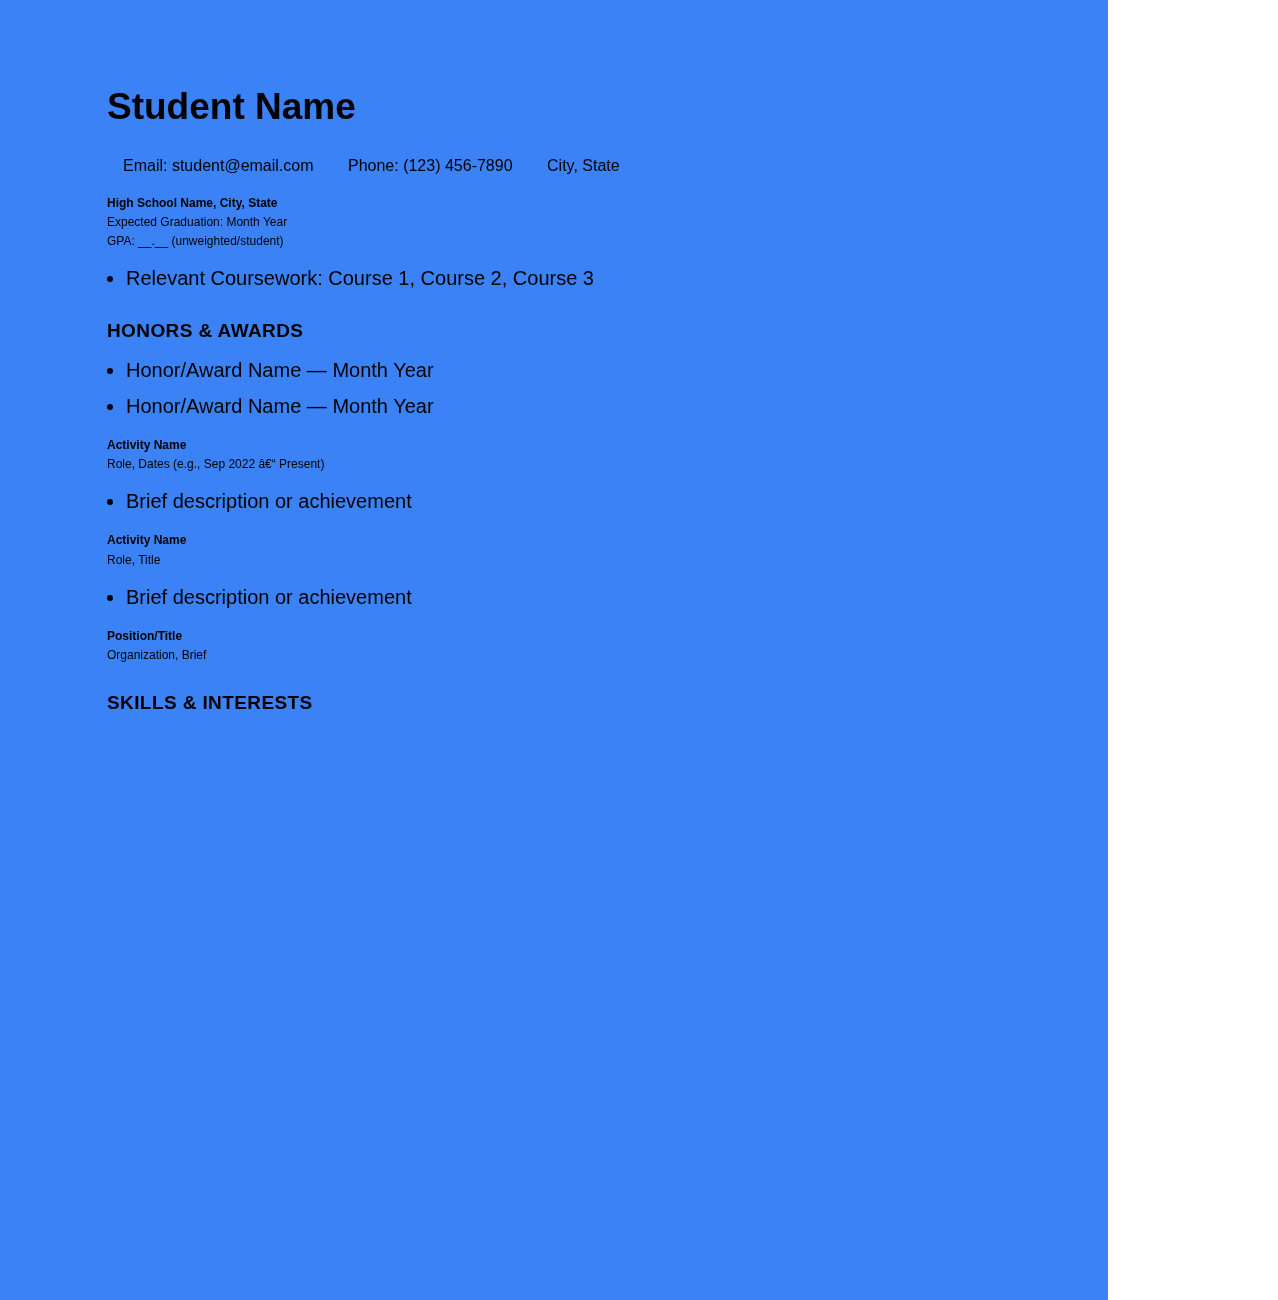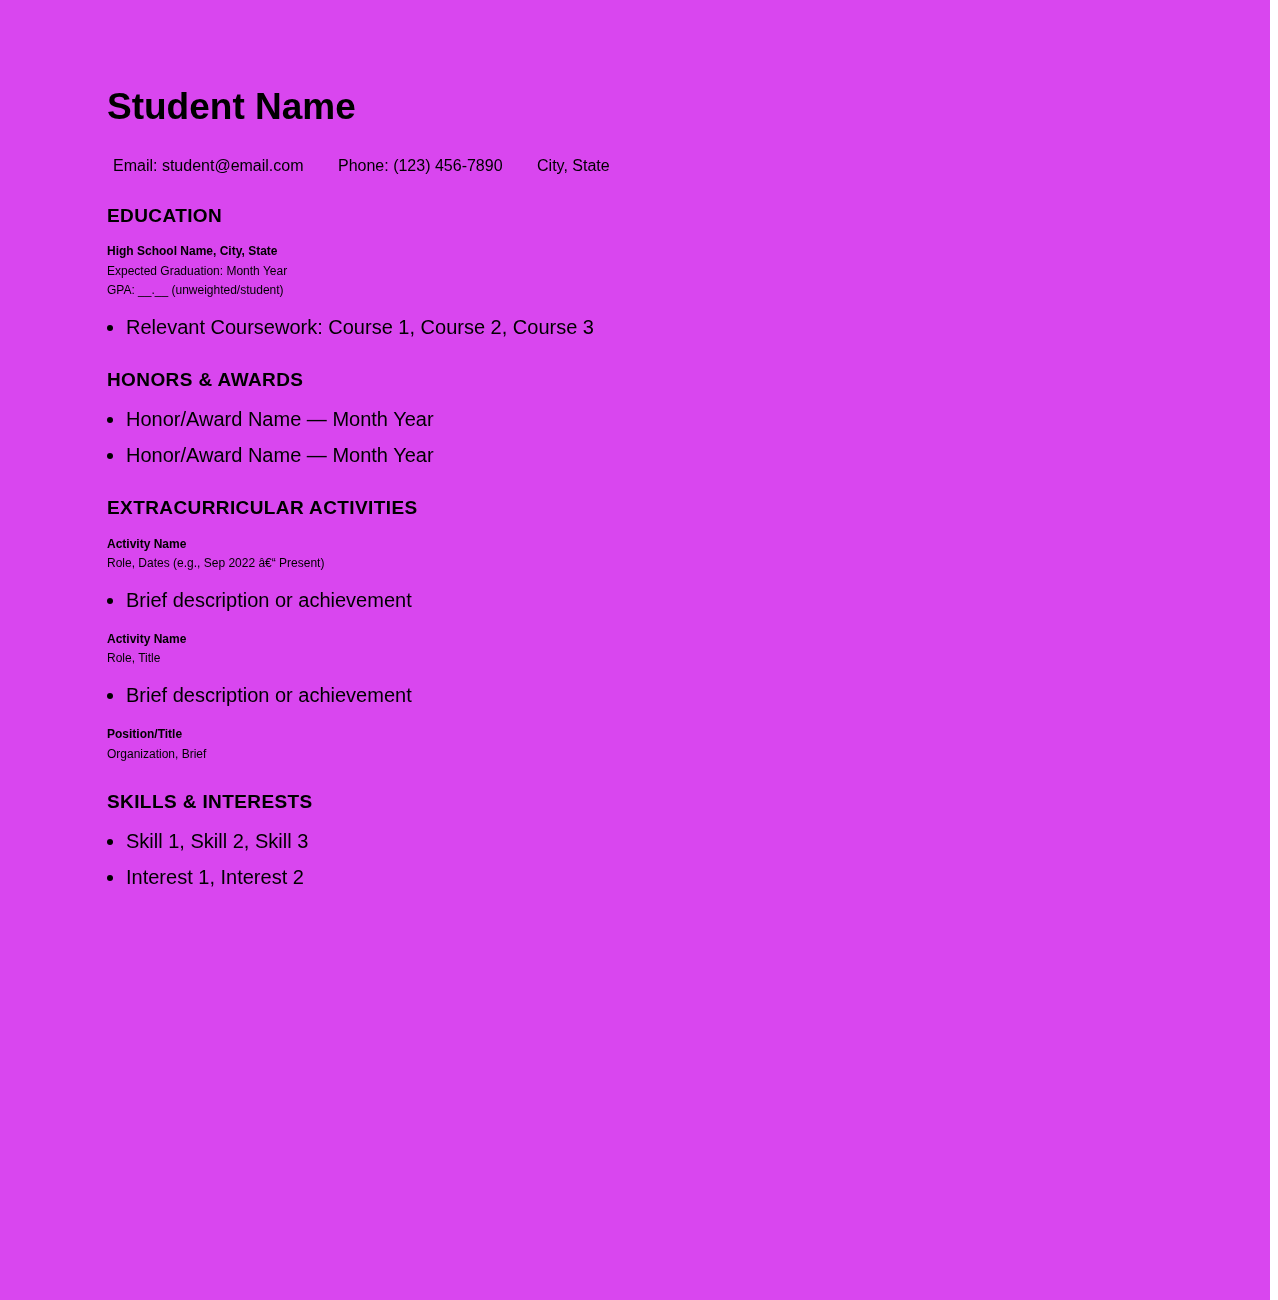--- a/index.html
+++ b/index.html
@@ -3,37 +3,37 @@
 <meta charset="utf-8">
 <style>
   html, body {
     margin: 0;
     padding: 0;
     background: #ffffff;
     color: #000000;
     font-family: "Liberation Sans", sans-serif;
   }
   .page {
-    width: 1270px;
+    width: 1108px;
     height: 1300px;
     box-sizing: border-box;
     padding: 87px 79px 40px 107px;
-    background: #d946ef;
+    background: #3b82f6;
     overflow: hidden;
   }
   h1.name {
     font-size: 37px;
     font-weight: bold;
     line-height: 1.1;
     margin: 0 0 26px 0;
   }
   .contact {
     font-size: 16px;
     line-height: 1.5;
-    margin: 6px;
+    margin: 16px;
   }
   .contact .contact-item {
     margin-right: 30px;
   }
   .contact .contact-item:last-child {
     margin-right: 0;
   }
   h2.section-heading {
     font-size: 19px;
     font-weight: bold;
@@ -73,41 +73,39 @@
 
   <h1 class="name">Student Name</h1>
 
   <p class="contact">
     <span class="contact-item">Email: student@email.com</span>
     <span class="contact-item">Phone: (123) 456-7890</span>
     <span class="contact-item">City, State</span>
   </p>
 
   <section>
-    <h2 class="section-heading">EDUCATION</h2>
     <p class="block">
       <strong>High School Name, City, State</strong><br>
       <span>Expected Graduation: Month Year</span><br>
       <span>GPA: __.__ (unweighted/student)</span>
     </p>
     <ul class="bullets">
       <li>Relevant Coursework: Course 1, Course 2, Course 3</li>
     </ul>
   </section>
 
   <section>
     <h2 class="section-heading">HONORS &amp; AWARDS</h2>
     <ul class="bullets">
       <li>Honor/Award Name — Month Year</li>
       <li>Honor/Award Name — Month Year</li>
     </ul>
   </section>
 
   <section>
-    <h2 class="section-heading">EXTRACURRICULAR ACTIVITIES</h2>
 
     <p class="block activity">
       <strong>Activity Name</strong><br>
       <span>Role, Dates (e.g., Sep 2022 â€“ Present)</span>
     </p>
     <ul class="bullets activity-list">
       <li>Brief description or achievement</li>
     </ul>
 
     <p class="block activity">
@@ -121,19 +119,15 @@
 
   <section>
     <p class="block">
       <strong>Position/Title</strong><br>
       <span>Organization, Brief</span>
     </p>
   </section>
 
   <section>
     <h2 class="section-heading">SKILLS &amp; INTERESTS</h2>
-    <ul class="bullets">
-      <li>Skill 1, Skill 2, Skill 3</li>
-      <li>Interest 1, Interest 2</li>
-    </ul>
   </section>
 
 </div>
 
 </body></html>

